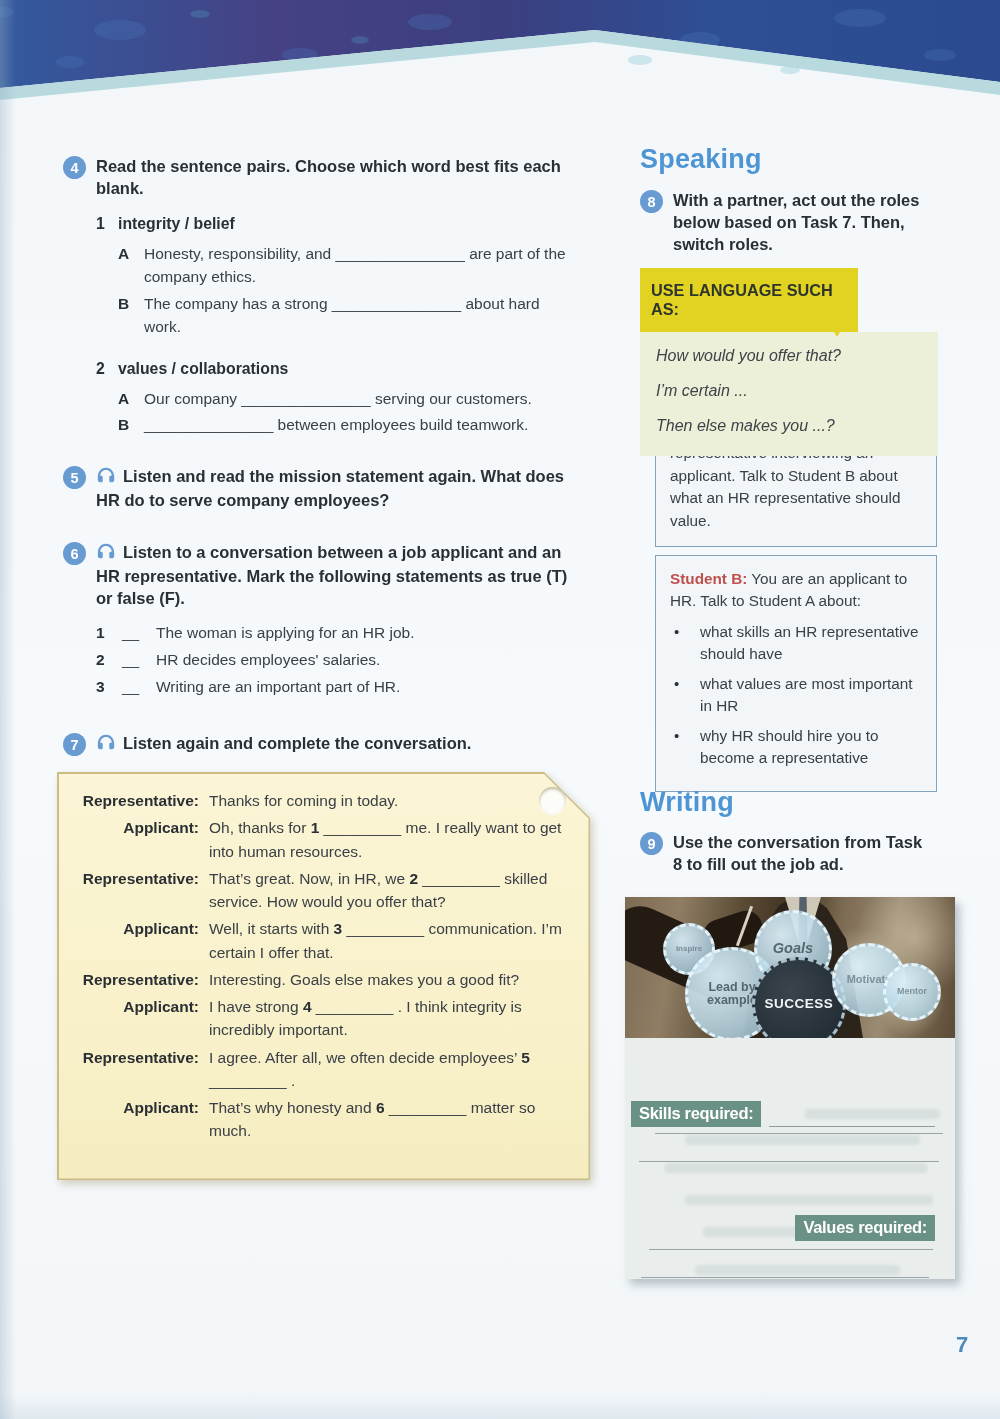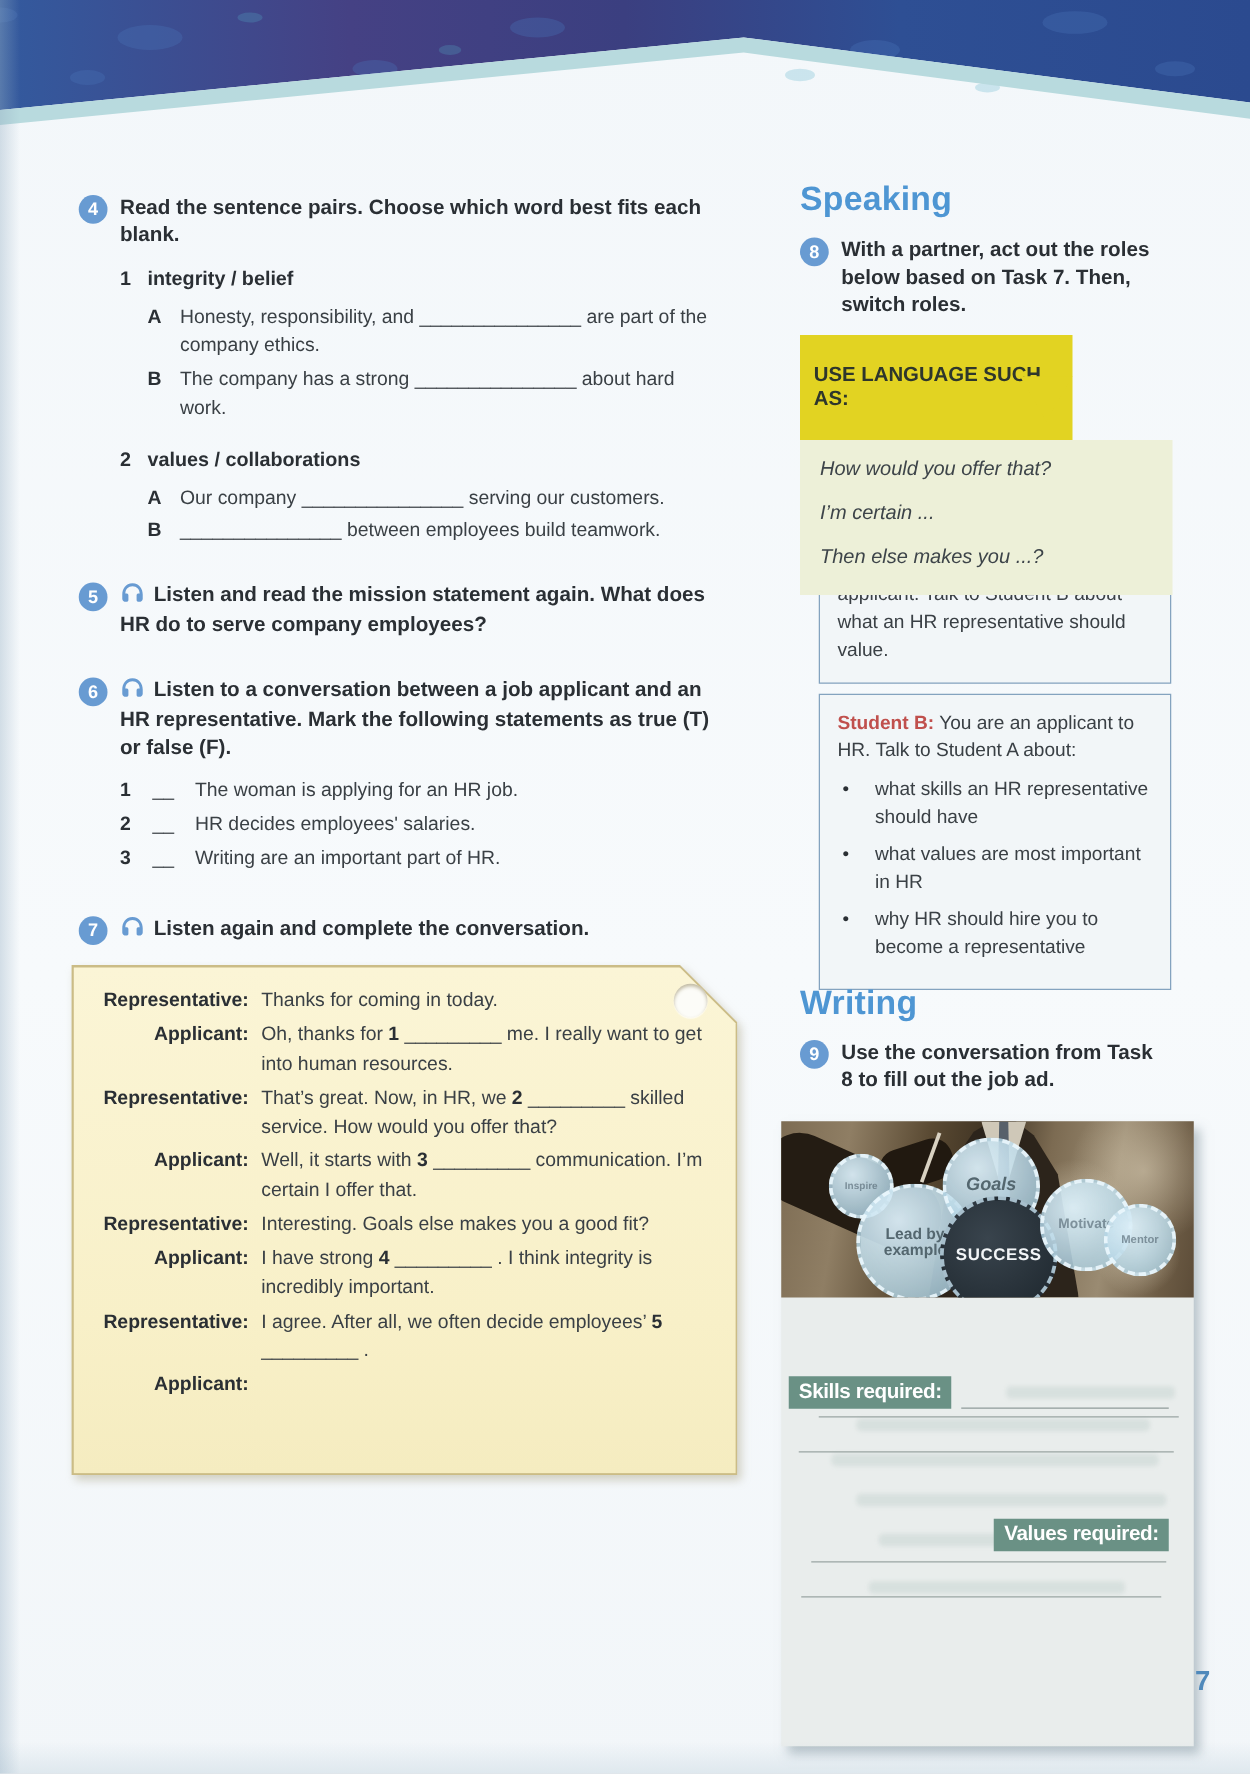--- a/index.html
+++ b/index.html
@@ -45,37 +45,37 @@
   .conv{position:absolute;left:12px;right:16px;top:17px;}
   .conv-row{display:grid;grid-template-columns:130px 1fr;column-gap:10px;margin-bottom:4px;}
   .conv-speaker{font-weight:bold;color:#2a2f34;font-size:15.5px;text-align:right;line-height:1.5;}
   .conv-text{color:#3a4045;font-size:15.5px;line-height:1.5;}
   .conv-text .b{font-weight:bold;color:#2a2f34;}
 
   
   .section-h{position:absolute;color:#4e96d3;font-size:27px;font-weight:bold;letter-spacing:.2px;}
   .langbox{position:absolute;left:640px;top:268px;width:298px;}
   .lang-h{position:relative;z-index:2;width:196px;background:#e2d322;color:#2e362c;font-weight:bold;
-        font-size:16.3px;padding:23px 11px;}
+        font-size:16.3px;padding:13px 11px;}
   .lang-tri{position:absolute;z-index:2;left:176px;top:33px;width:0;height:0;
         border-left:21px solid transparent;border-right:21px solid transparent;border-top:36px solid #e2d322;}
   .lang-body{position:relative;z-index:1;background:#edf0d8;padding:12px 16px 16px;margin-top:0;}
   .phrase{font-style:italic;color:#3d4449;font-size:16px;line-height:1.45;margin-bottom:12px;}
   .phrase:last-child{margin-bottom:2px;}
 
   .stubox{position:absolute;left:655px;width:252px;border:1.6px solid #84a3bf;background:#f2f6f8;
         padding:12px 14px 14px;font-size:15.3px;color:#3a4045;line-height:1.47;}
   .lab-a{color:#5b9bd5;font-weight:bold;}
   .lab-b{color:#c0504d;font-weight:bold;}
   .bullets{margin:8px 0 0;padding:0;list-style:none;}
   .bullets li{display:grid;grid-template-columns:30px 1fr;margin-bottom:7px;}
   .bullets .dot{font-size:15px;color:#2a2f34;padding-left:4px;}
 
   
-  .ad{position:absolute;left:625px;top:897px;width:330px;height:500px;background:#e9edec;
+  .ad{position:absolute;left:625px;top:897px;width:330px;height:382px;background:#e9edec;
         box-shadow:5px 6px 8px rgba(125,145,155,.5);}
   .photo{position:absolute;left:0;top:0;right:0;height:141px;overflow:hidden;
         background:linear-gradient(100deg,#7d6c53 0%,#8f7e64 16%,#5a4a33 34%,#3e3222 48%,#7c6b52 62%,#9a8b72 78%,#6d5c45 92%,#5c4c38 100%);}
   .bokeh{position:absolute;border-radius:50%;background:radial-gradient(circle,rgba(222,210,185,.55),rgba(222,210,185,0) 70%);}
   .suit{position:absolute;left:118px;top:0;width:120px;height:141px;
         background:#2c241b;clip-path:polygon(0 100%,14% 26%,30% 6%,42% 0,58% 0,70% 8%,86% 30%,100% 100%);}
   .shirt{position:absolute;left:160px;top:0;width:36px;height:60px;background:#cfc8b8;
         clip-path:polygon(0 0,100% 0,50% 100%);}
   .tie{position:absolute;left:172px;top:0;width:12px;height:110px;background:#57606a;
         clip-path:polygon(20% 0,80% 0,100% 100%,0 100%);}
@@ -247,20 +247,21 @@
         <div class="conv-row">
           <div class="conv-speaker">Applicant:</div>
           <div class="conv-text"><span>I have strong </span><span class="b">4</span><span> _________ . I think integrity is incredibly important.</span></div>
         </div>
         <div class="conv-row">
           <div class="conv-speaker">Representative:</div>
           <div class="conv-text"><span>I agree. After all, we often decide employees’ </span><span class="b">5</span><span> _________ .</span></div>
         </div>
         <div class="conv-row">
           <div class="conv-speaker">Applicant:</div>
+          <div class="conv-text"><span>That’s why honesty and </span><span class="b">6</span><span> _________ matter so much.</span></div>
         </div>
       </div>
   </div>
 
   <div class="section-h" style="left:640px;top:144px;">Speaking</div>
 
   <div class="task" style="left:640px;top:189px;width:300px;">
     <span class="tasknum">8</span>
     <div style="width:262px;">
       <div class="instr">With a partner, act out the roles below based on Task 7. Then, switch roles.</div>

